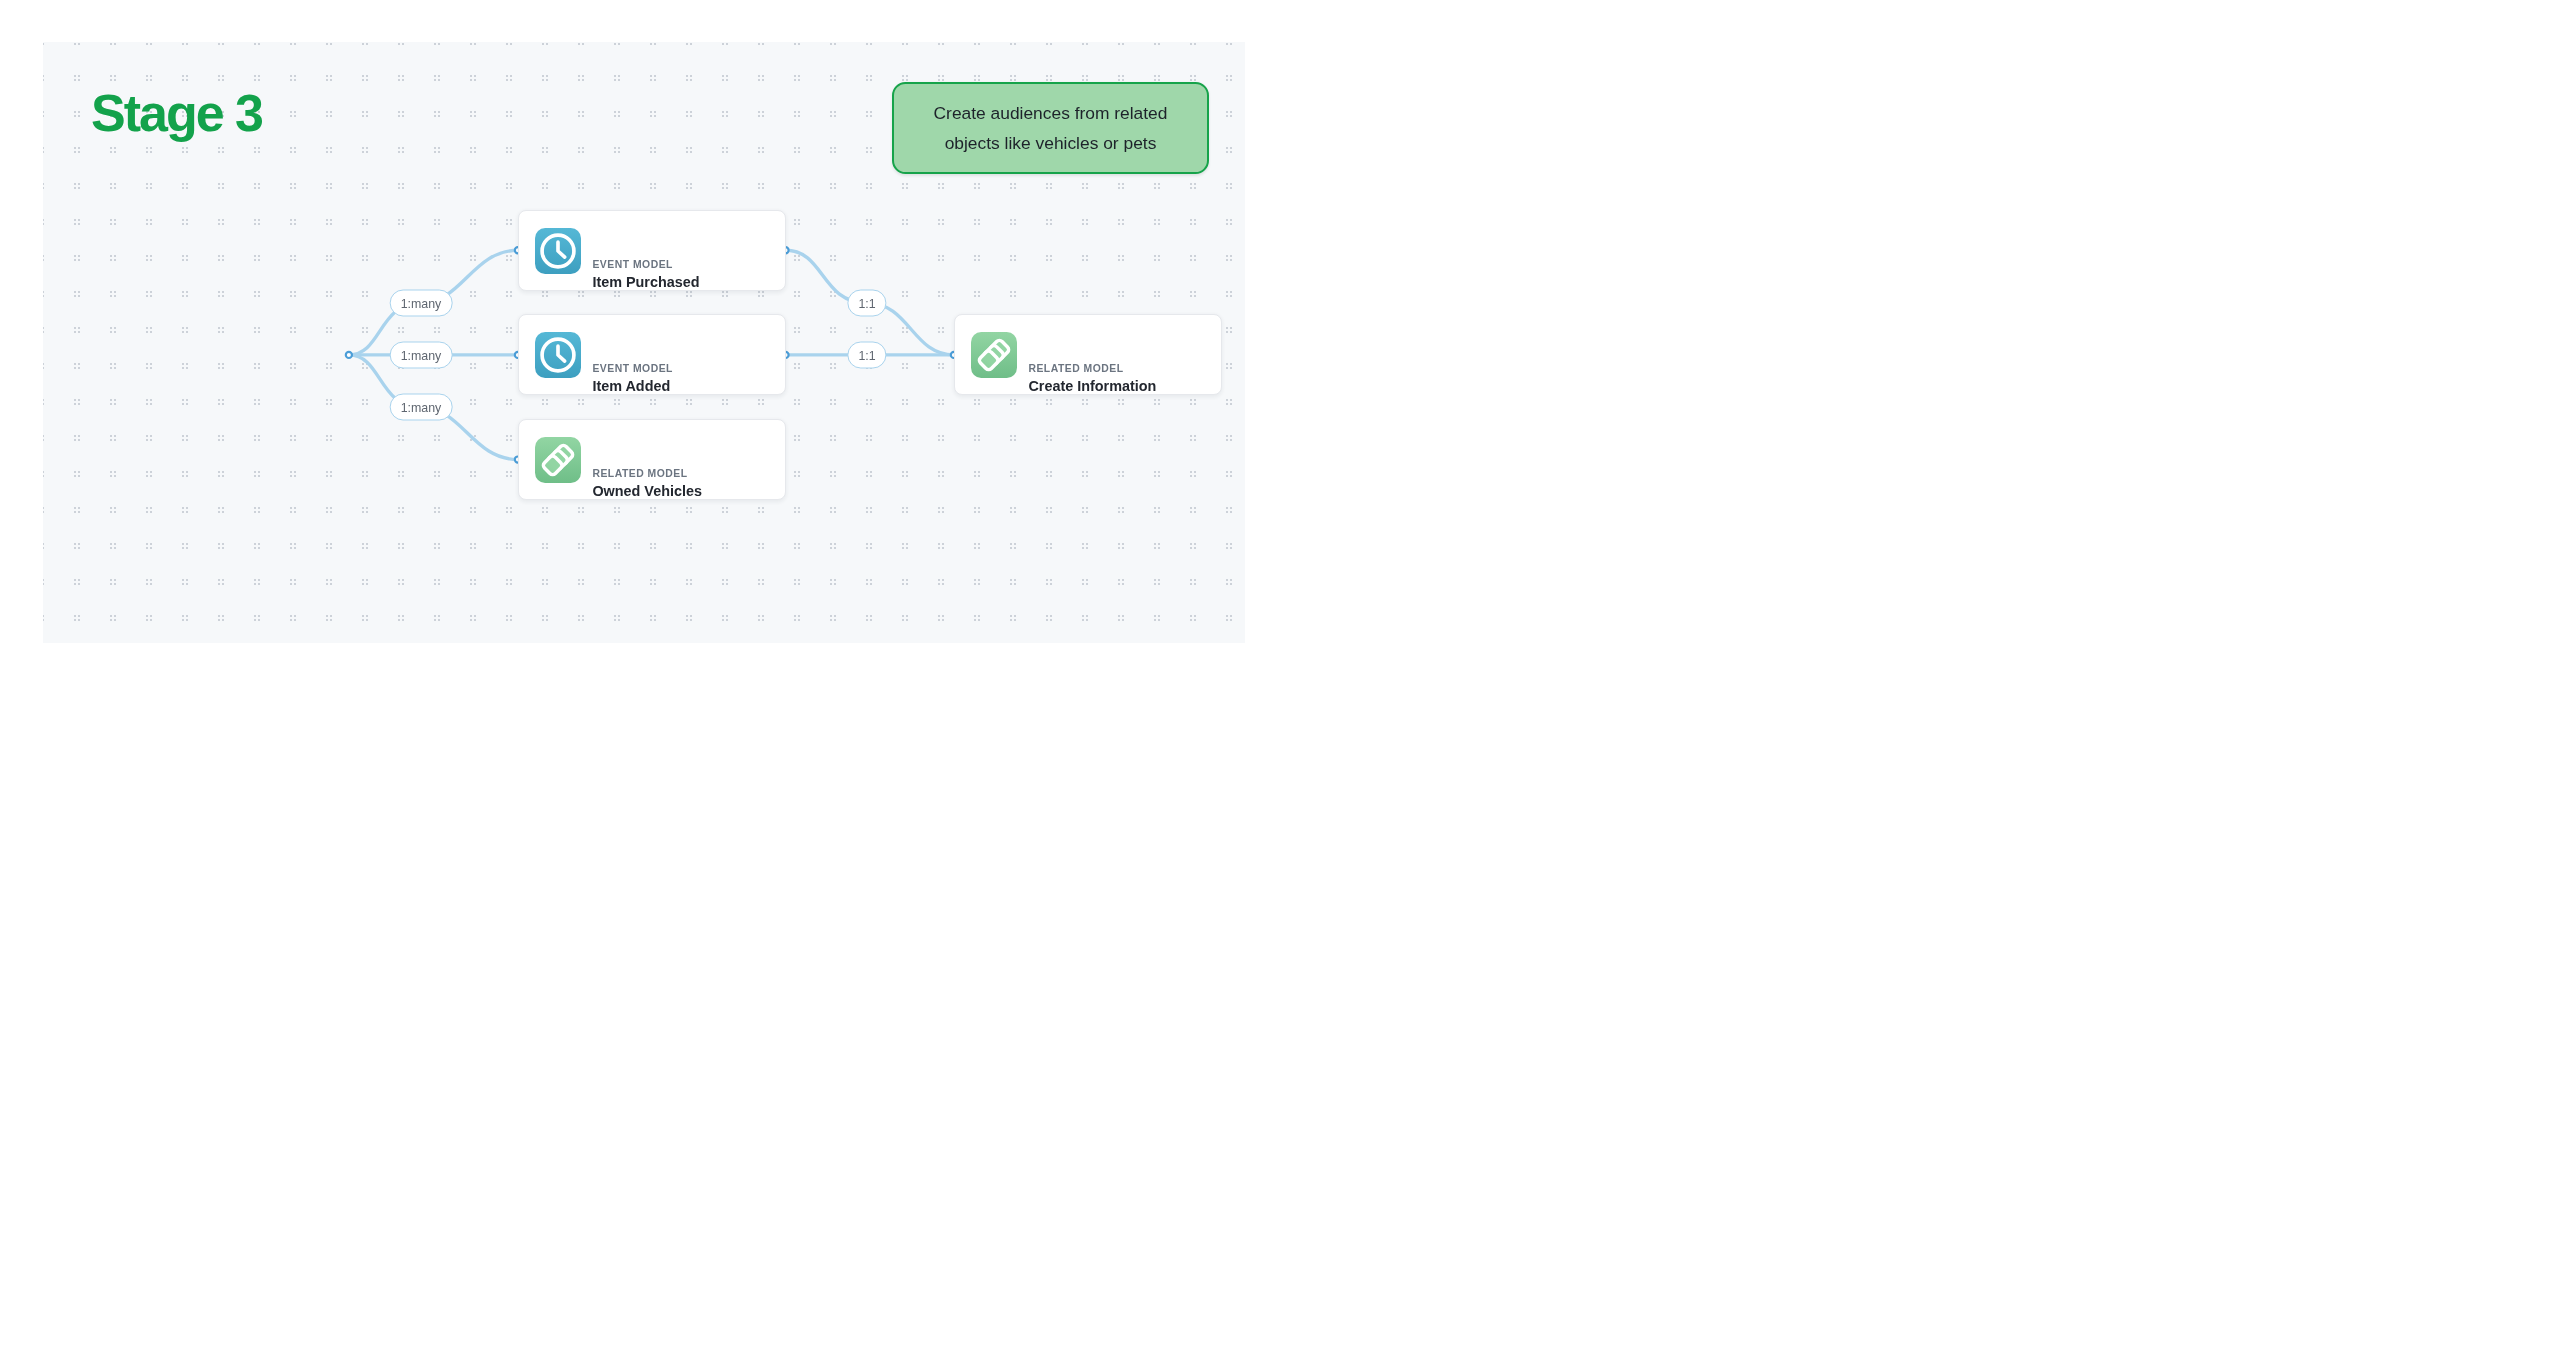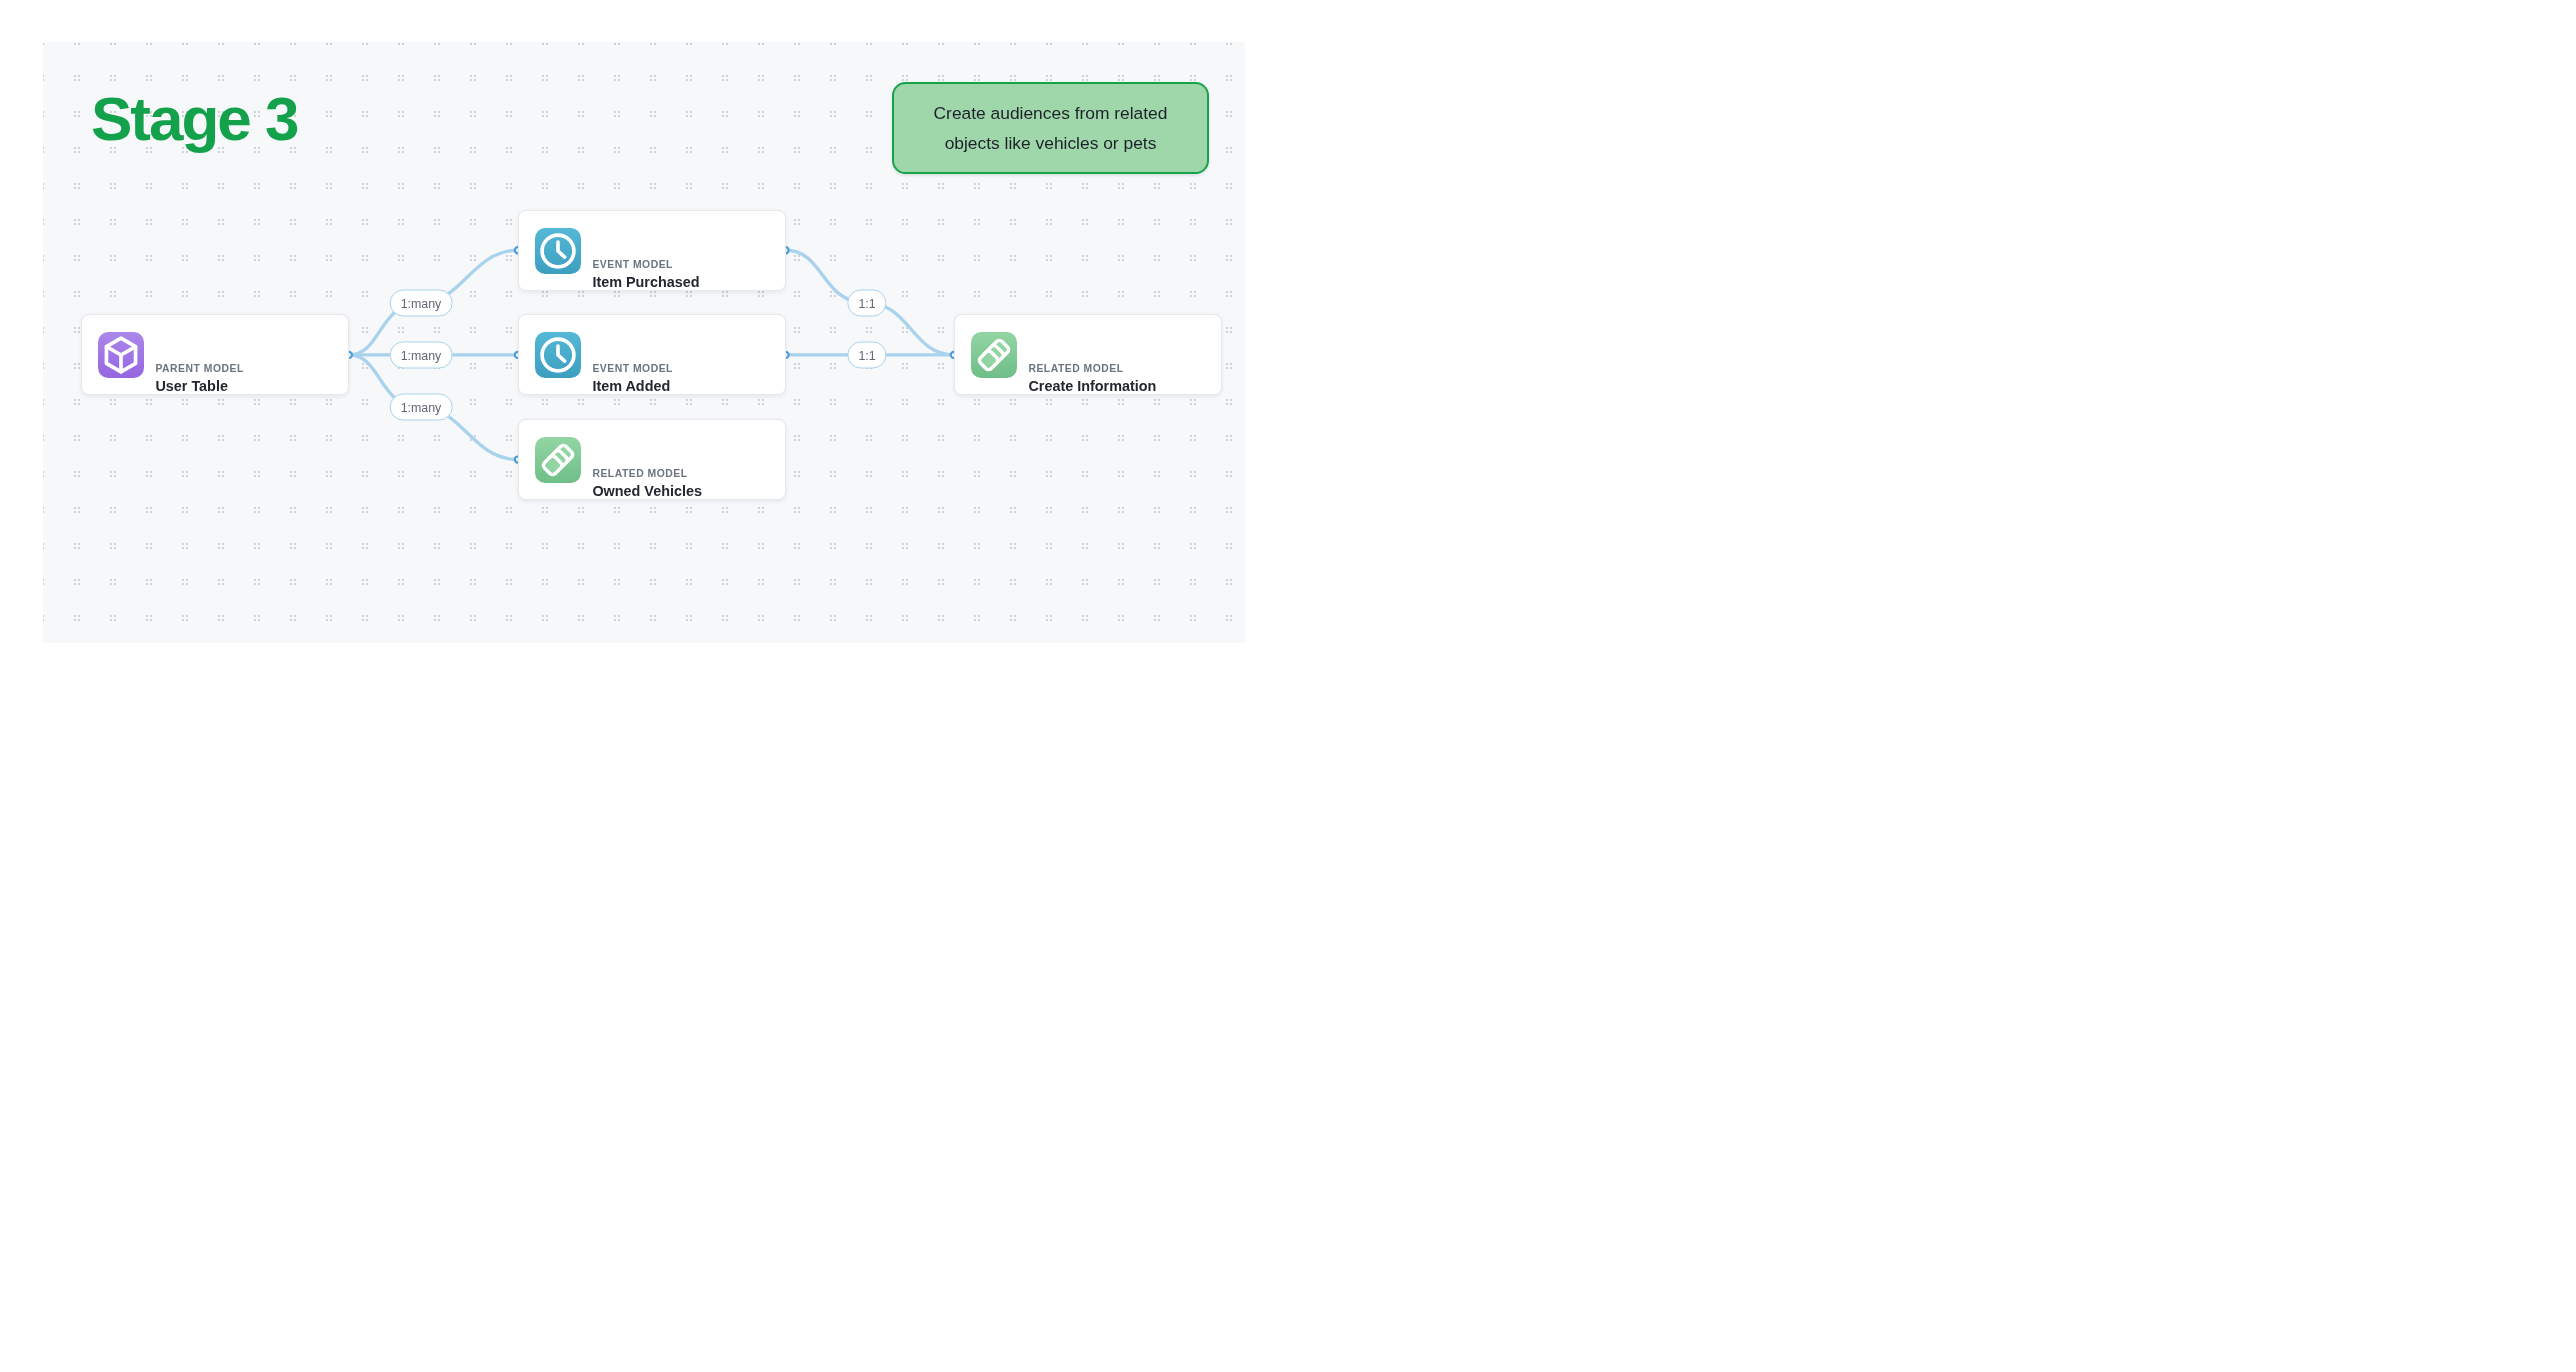--- a/index.html
+++ b/index.html
@@ -32,21 +32,21 @@
       radial-gradient(circle, var(--dot) 0.9px, transparent 1.3px),
       radial-gradient(circle, var(--dot) 0.9px, transparent 1.3px),
       radial-gradient(circle, var(--dot) 0.9px, transparent 1.3px),
       radial-gradient(circle, var(--dot) 0.9px, transparent 1.3px);
     background-size:36px 36px,36px 36px,36px 36px,36px 36px;
     background-position:14px 16px,18px 16px,14px 20px,18px 20px;
   }
 
   .stage-title{
     position:absolute;left:48px;top:44px;
-    font-size:62px;font-weight:700;letter-spacing:-2px;
+    font-size:52px;font-weight:700;letter-spacing:-2px;
     color:var(--title-green);line-height:1.05;
   }
 
   .callout{
     position:absolute;left:849px;top:40px;width:317px;height:92px;
     background:var(--callout-bg);
     border:2px solid var(--callout-border);
     border-radius:13.4px;
     display:flex;flex-direction:column;align-items:center;justify-content:center;
     box-shadow:0 1.3px 2.7px rgba(20,40,30,.10);
@@ -111,42 +111,20 @@
       <circle class="port" cx="708" cy="622.5" r="4.6"></circle>
       <circle class="port" cx="1358" cy="466.5" r="4.6"></circle>
     </svg>
 
     <div class="pill" style="left:378px;top:261px">1:many</div>
     <div class="pill" style="left:378px;top:313px">1:many</div>
     <div class="pill" style="left:378px;top:365px">1:many</div>
     <div class="pill" style="left:824px;top:261px">1:1</div>
     <div class="pill" style="left:824px;top:313px">1:1</div>
 
-    <div class="card" style="left:38px;top:272px">
-      <span class="icon">
-        <svg viewBox="0 0 24 24">
-          <defs>
-            <linearGradient id="gP" x1="0" y1="0" x2="0" y2="24" gradientUnits="userSpaceOnUse">
-              <stop offset="0" style="stop-color:var(--icon-purple-top,#ab87ea)"></stop>
-              <stop offset="1" style="stop-color:var(--icon-purple-bottom,#9566e0)"></stop>
-            </linearGradient>
-          </defs>
-          <rect width="24" height="24" rx="5.3" fill="url(#gP)"></rect>
-          <g fill="none" stroke="#ffffff" stroke-width="1.9" stroke-linejoin="round" stroke-linecap="round">
-            <path d="M12 3.2 L19.6 7.6 V16.4 L12 20.8 L4.4 16.4 V7.6 Z"></path>
-            <path d="M4.4 7.6 L12 12 L19.6 7.6"></path>
-            <path d="M12 12 V20.8"></path>
-          </g>
-        </svg>
-      </span>
-      <span class="meta">
-        <span class="type">PARENT MODEL</span>
-        <span class="name">User Table</span>
-      </span>
-    </div>
 
     <div class="card" style="left:475px;top:168px">
       <span class="icon">
         <svg viewBox="0 0 24 24">
           <defs>
             <linearGradient id="gT1" x1="0" y1="0" x2="0" y2="24" gradientUnits="userSpaceOnUse">
               <stop offset="0" style="stop-color:var(--icon-teal-top,#55b8d6)"></stop>
               <stop offset="1" style="stop-color:var(--icon-teal-bottom,#3d9fc0)"></stop>
             </linearGradient>
           </defs>

